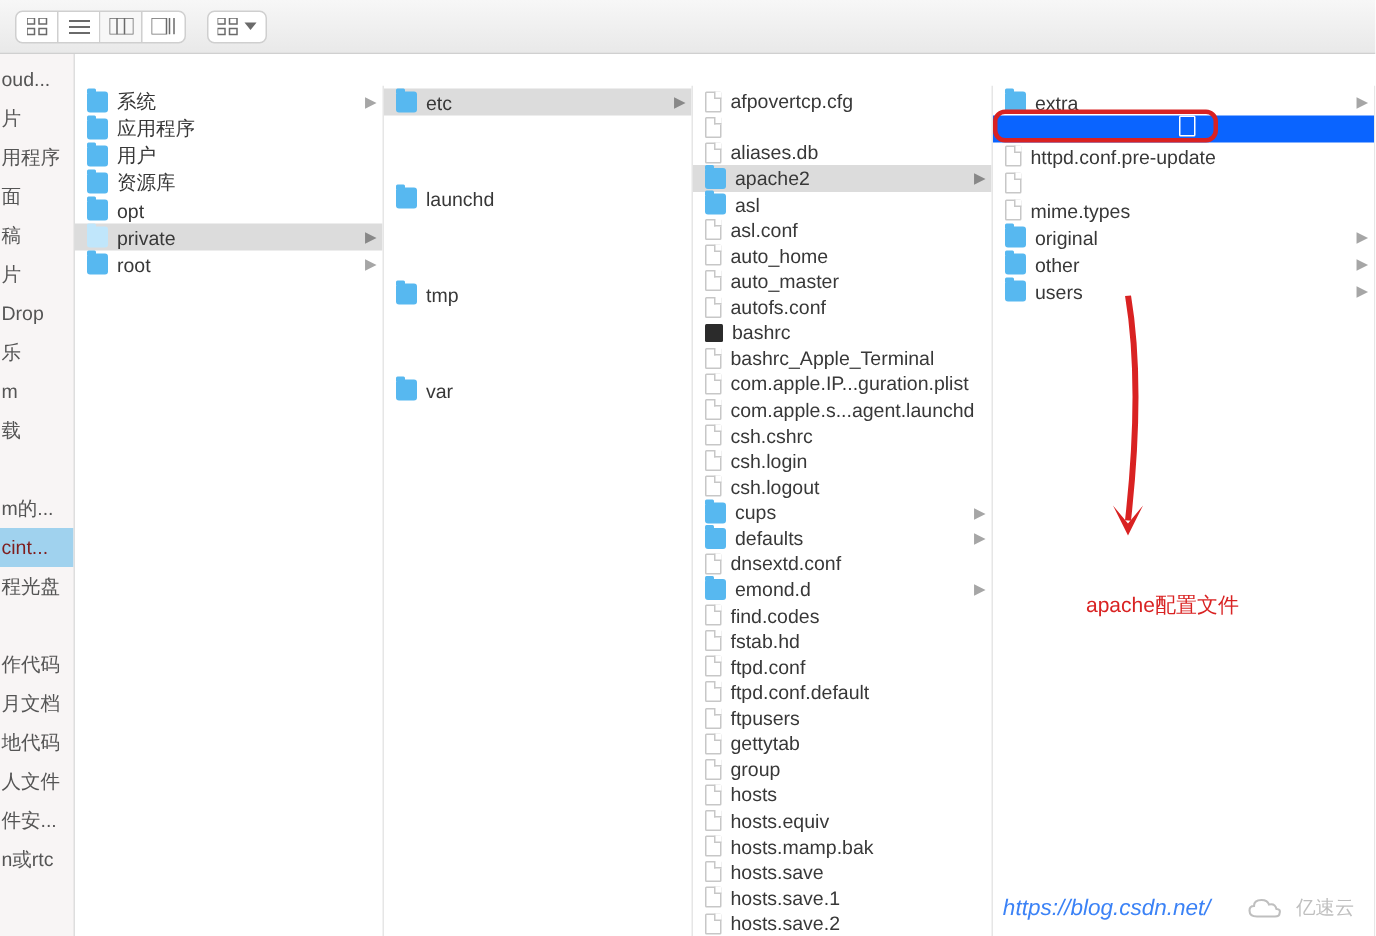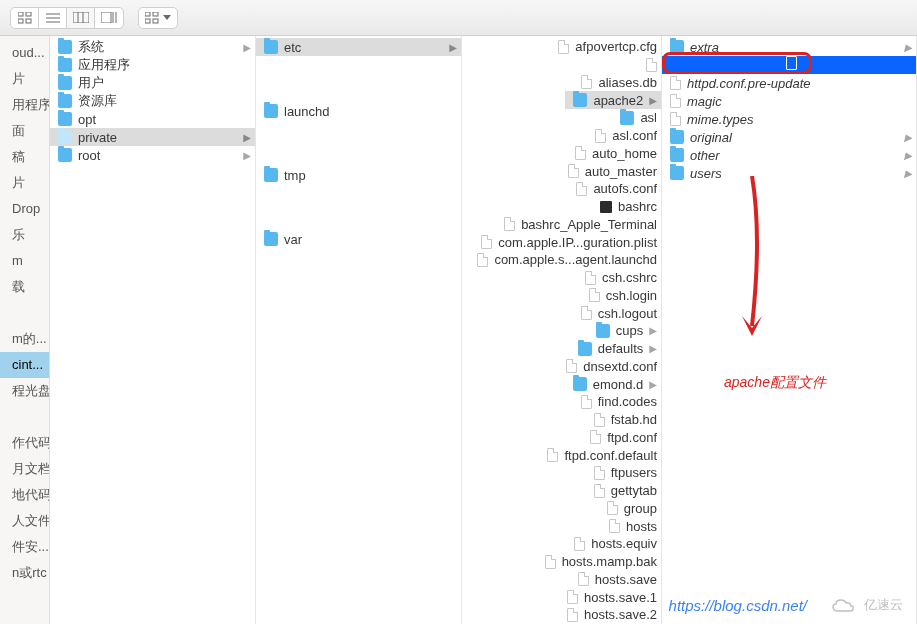--- a/index.html
+++ b/index.html
@@ -10,29 +10,29 @@
 .seg-group { display: flex; background: #fff; border: 1px solid #cfcfcf; border-radius: 5px; overflow: hidden; height: 22px; }
 .seg-btn { width: 28px; display: flex; align-items: center; justify-content: center; border-right: 1px solid #cfcfcf; cursor: default; }
 .seg-btn:last-child { border-right: none; }
 .seg-btn.active { background: #f7f7f7; }
 .seg-btn svg, .seg-btn span.glyph { color: #6a6a6a; }
 .arrange-group { display: flex; align-items: center; background: #fff; border: 1px solid #cfcfcf; border-radius: 5px; height: 22px; padding: 0 6px; gap: 4px; }
 .chev { display: inline-block; width: 0; height: 0; border-left: 4px solid transparent; border-right: 4px solid transparent; border-top: 5px solid #6a6a6a; }
 
 .body { flex: 1; display: flex; min-height: 0; position: relative; }
 .sidebar { width: 50px; background: #f8f5f5; border-right: 1px solid #dedede; overflow: hidden; display: flex; flex-direction: column; padding-top: 4px; }
-.side-item { height: 26px; line-height: 26px; padding-left: 12px; white-space: nowrap; color: #555; }
-.side-item.sel { background: #a0d2ee; color: #000000; }
-
-.columns { flex: 1; display: flex; min-width: 0; overflow: hidden; }
+.side-item { height: 26px; line-height: 26px; padding-left: 1px; white-space: nowrap; color: #555; }
+.side-item.sel { background: #a0d2ee; color: #7f1d1d; }
+
+.columns { flex: 1; display: flex; min-width: 0; overflow: hidden; margin-top: 21px; }
 .col { border-right: 1px solid #e6e6e6; overflow-y: auto; display: flex; flex-direction: column; padding-top: 2px; }
 .col.c1 { width: 206px; }
 .col.c2 { width: 206px; gap: 46px; }
-.col.c3 { width: 200px; align-items: flex-end; }
-.col.c4 { flex: 1; position: relative; font-style: italic; }
+.col.c3 { width: 200px; }
+.col.c4 { flex: 1; position: relative; }
 
 .row { height: 18px; display: flex; align-items: center; padding: 0 4px 0 8px; gap: 6px; position: relative; cursor: default; }
 .row .label { flex: 1; white-space: nowrap; overflow: hidden; text-overflow: ellipsis; }
 .row .arrow { color: #a6a6a6; font-size: 10px; }
 .row.sel-grey { background: #dcdcdc; }
 .row.sel-grey .arrow { color: #888; }
 .row.sel-blue { background: #0a64ff; color: #fff; flex-direction: column; }
 
 .ico { width: 14px; height: 14px; flex-shrink: 0; display: inline-flex; align-items: center; justify-content: center; }
 .ico.folder { background: #57b8f0; border-radius: 2px; position: relative; }
@@ -325,21 +325,20 @@
           <div class="row sel-blue">
             <span class="ico file-white"></span>
             <span class="label">httpd.conf</span>
           </div>
           <div class="row">
             <span class="ico file"></span>
             <span class="label">httpd.conf.pre-update</span>
           </div>
           <div class="row">
             <span class="ico file"></span>
-            <span class="label">magic</span>
           </div>
           <div class="row">
             <span class="ico file"></span>
             <span class="label">mime.types</span>
           </div>
           <div class="row">
             <span class="ico folder"></span>
             <span class="label">original</span>
             <span class="arrow">▶</span>
           </div>

